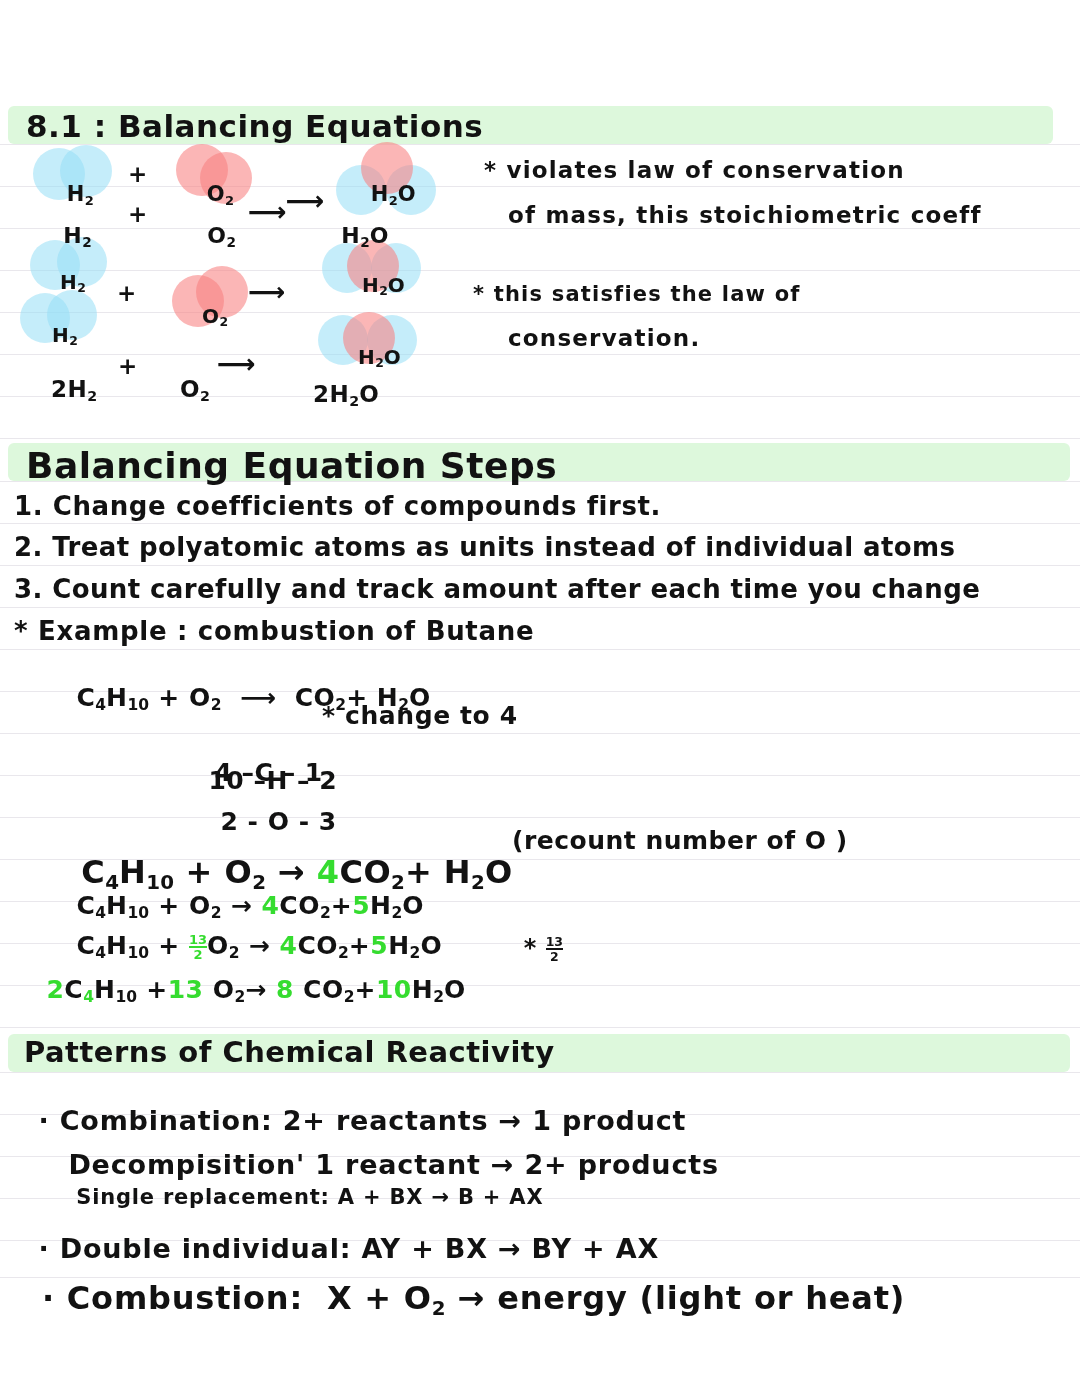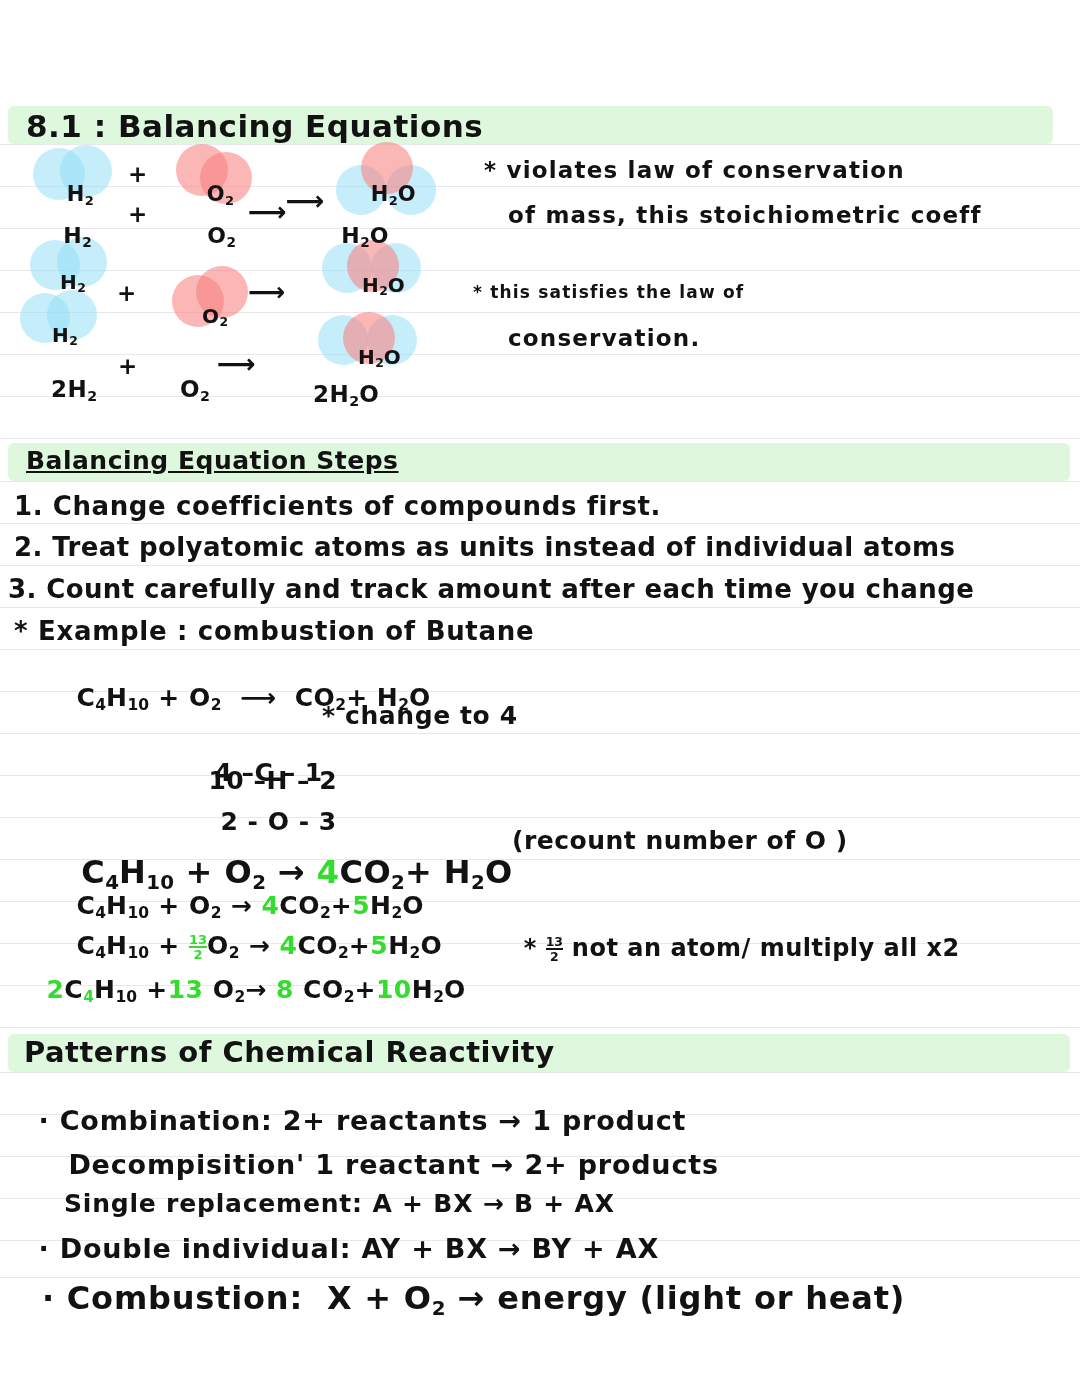--- a/index.html
+++ b/index.html
@@ -194,40 +194,40 @@
   <span>O</span><span class="sub">2</span>
 </div>
 <div class="hw" style="left:248px; top:279px; font-size:26px;">⟶</div>
 <div class="hw" style="left:347px; top:255px; font-size:20px;">
   <span>H</span><span class="sub">2</span><span>O</span>
 </div>
 <div class="hw" style="left:343px; top:327px; font-size:20px;">
   <span>H</span><span class="sub">2</span><span>O</span>
 </div>
 
-<div class="hw light" style="left:473px; top:284px; font-size:17px; letter-spacing:1.2px;">* this satisfies the law of</div>
+<div class="hw light" style="left:473px; top:284px; font-size:21px; letter-spacing:1.2px;">* this satisfies the law of</div>
 <div class="hw light" style="left:508px; top:327px; font-size:23px; letter-spacing:1.2px;">conservation.</div>
 
 <div class="hw" style="left:34px; top:355px; font-size:23px;">
   <span>2</span><span>H</span><span class="sub">2</span>
 </div>
 <div class="hw" style="left:118px; top:355px; font-size:23px;">+</div>
 <div class="hw" style="left:163px; top:355px; font-size:23px;">
   <span>O</span><span class="sub">2</span>
 </div>
 <div class="hw" style="left:217px; top:350px; font-size:27px;">⟶</div>
 <div class="hw" style="left:296px; top:360px; font-size:23px;">
   <span>2</span><span>H</span><span class="sub">2</span><span>O</span>
 </div>
 
-<div class="hw" style="left:26px; top:448px; font-size:25px;text-decoration:underline;">Balancing Equation Steps</div>
+<div class="hw" style="left:26px; top:448px; font-size:36px;">Balancing Equation Steps</div>
 
 <div class="hw light" style="left:14px; top:493px; font-size:26px; letter-spacing:0.6px;">1. Change coefficients of compounds first.</div>
 <div class="hw light" style="left:14px; top:534px; font-size:26px; letter-spacing:0.4px;">2. Treat polyatomic atoms as units instead of individual atoms</div>
-<div class="hw light" style="left:8px; top:576px; font-size:26px; letter-spacing:0.4px;">3. Count carefully and track amount after each time you change</div>
+<div class="hw light" style="left:14px; top:576px; font-size:26px; letter-spacing:0.4px;">3. Count carefully and track amount after each time you change</div>
 
 <div class="hw light" style="left:14px; top:618px; font-size:26px; letter-spacing:0.7px;text-align:center;">* Example : combustion of Butane</div>
 
 <div class="hw" style="left:58px; top:660px; font-size:25px;">
   <span>C</span><span class="sub">4</span><span>H</span><span class="sub">10</span><span> </span><span>+</span><span> </span><span>O</span><span class="sub">2</span><span>  </span><span>⟶</span><span>  </span><span>CO</span><span class="sub">2</span><span>+</span><span> </span><span>H</span><span class="sub">2</span><span>O</span>
 </div>
 
 <div class="hw" style="left:196px; top:735px; font-size:25px;">
   <span>4</span><span> </span><span>–</span><span>C</span><span> </span><span>–</span><span> </span><span>1</span>
 </div>
@@ -247,36 +247,36 @@
 <div class="hw light" style="left:512px; top:828px; font-size:25px; letter-spacing:0.5px;">(recount number of O )</div>
 
 <div class="hw" style="left:58px; top:868px; font-size:25px;">
   <span>C</span><span class="sub">4</span><span>H</span><span class="sub">10</span><span> </span><span>+</span><span> </span><span>O</span><span class="sub">2</span><span> → </span><span class="green">4</span><span>CO</span><span class="sub">2</span><span>+</span><span class="green">5</span><span>H</span><span class="sub">2</span><span>O</span>
 </div>
 
 <div class="hw" style="left:58px; top:908px; font-size:25px;">
   <span>C</span><span class="sub">4</span><span>H</span><span class="sub">10</span><span> </span><span>+</span><span> </span><span class="frac green"><span class="num">13</span><span class="den">2</span></span><span>O</span><span class="sub">2</span><span> → </span><span class="green">4</span><span>CO</span><span class="sub">2</span><span>+</span><span class="green">5</span><span>H</span><span class="sub">2</span><span>O</span>
 </div>
 <div class="hw light" style="left:506px; top:912px; font-size:24px; letter-spacing:0.5px;">
-  <span>* </span><span class="frac"><span class="num">13</span><span class="den">2</span></span><span> not an atom/ multiply all x2</span>
+  <span>* </span><span class="frac"><span class="num">13</span><span class="den">2</span></span>
 </div>
 
 <div class="hw" style="left:28px; top:952px; font-size:25px;">
   <span class="green">2</span><span>C</span><span class="sub green">4</span><span>H</span><span class="sub">10</span><span> </span><span>+</span><span class="green">13</span><span> </span><span>O</span><span class="sub">2</span><span>→ </span><span class="green">8</span><span> </span><span>CO</span><span class="sub">2</span><span>+</span><span class="green">10</span><span>H</span><span class="sub">2</span><span>O</span>
 </div>
 
 <div class="hw" style="left:24px; top:1038px; font-size:29px;">Patterns of Chemical Reactivity</div>
 
 <div class="hw light" style="left:18px; top:1080px; font-size:27px; letter-spacing:0.8px;text-align:right;">
   <span>·</span><span> </span><span>Combination:</span><span> </span><span>2+ reactants → 1 product</span>
 </div>
 <div class="hw light" style="left:48px; top:1124px; font-size:27px; letter-spacing:0.8px;">
   <span>Decompisition'</span><span> </span><span>1 reactant → 2+ products</span>
 </div>
-<div class="hw light" style="left:45px; top:1166px; font-size:25px; letter-spacing:0.8px;">
+<div class="hw light" style="left:60px; top:1166px; font-size:21px; letter-spacing:0.8px;">
   <span>Single replacement:</span><span> </span><span>A + BX → B + AX</span>
 </div>
 <div class="hw light" style="left:18px; top:1208px; font-size:27px; letter-spacing:0.8px;">
   <span>·</span><span> </span><span>Double individual:</span><span> </span><span>AY + BX → BY + AX</span>
 </div>
 <div class="hw light" style="left:18px; top:1250px; font-size:32px; letter-spacing:0.8px;">
   <span>·</span><span> </span><span>Combustion:</span><span>  </span><span>X + O</span><span class="sub">2</span><span> → energy (light or heat)</span>
 </div>
 
 </body></html>

